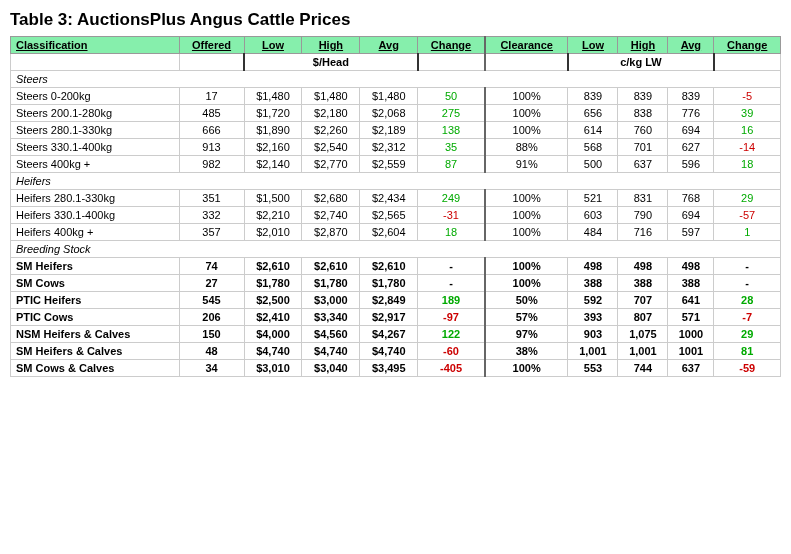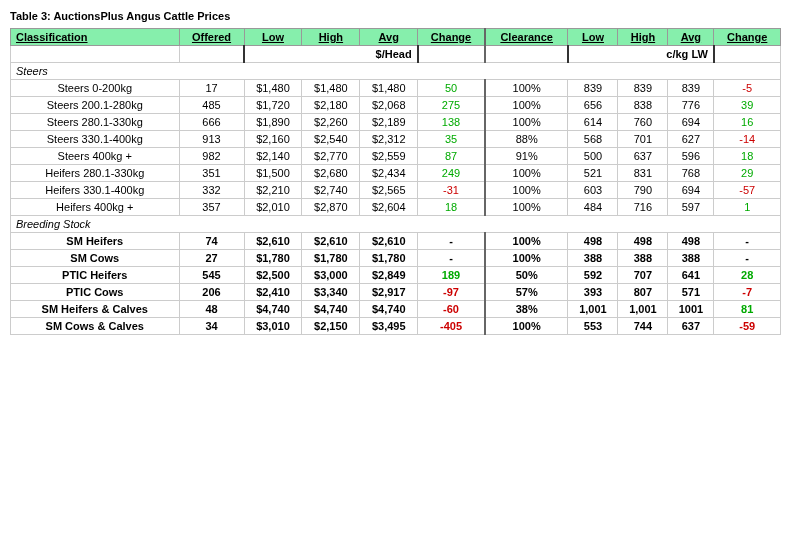--- a/index.html
+++ b/index.html
@@ -5,21 +5,21 @@
     * { box-sizing: border-box; margin: 0; padding: 0; }
     body {
       font-family: Arial, sans-serif;
       font-size: 11px;
       background: #fff;
       width: 791px;
       min-height: 554px;
       padding: 10px;
     }
     .table-caption {
-      font-size: 11px;
+      font-size: 17px;
       font-weight: bold;
       margin-bottom: 6px;
       color: #000;
     }
     table {
       border-collapse: collapse;
       width: 100%;
       border: 1px solid #999;
     }
     th, td {
@@ -28,34 +28,34 @@
       text-align: center;
       white-space: nowrap;
     }
     th {
       background: #86efac;
       font-weight: bold;
       text-decoration: underline;
       border-color: #999;
     }
     .col-classification {
-      text-align: center;
+      text-align: left;
       min-width: 130px;
     }
     .section-header td {
       font-style: italic;
       font-weight: normal;
       text-align: left;
       background: #fff;
       border-top: 1px solid #999;
       border-bottom: none;
     }
     .unit-header td {
       font-weight: bold;
-      text-align: right;
+      text-align: center;
       background: #fff;
     }
     .positive { color: #00aa00; }
     .negative { color: #cc0000; }
     .divider-col {
       border-left: 2px solid #666;
     }
     tr:nth-child(odd) td { background: #fff; }
     .bold-row td { font-weight: bold; }
     th.col-classification { text-align: left; }
@@ -152,20 +152,23 @@
         <td>$2,140</td>
         <td>$2,770</td>
         <td>$2,559</td>
         <td class="positive">87</td>
         <td class="divider-col">91%</td>
         <td>500</td>
         <td>637</td>
         <td>596</td>
         <td class="positive">18</td>
       </tr>
+      <tr class="section-header">
+        <td colspan="11">Heifers</td>
+      </tr>
       <tr class="data-row">
         <td class="col-classification">Heifers 280.1-330kg</td>
         <td>351</td>
         <td>$1,500</td>
         <td>$2,680</td>
         <td>$2,434</td>
         <td class="positive">249</td>
         <td class="divider-col">100%</td>
         <td>521</td>
         <td>831</td>
@@ -247,37 +250,50 @@
         <td>$3,340</td>
         <td>$2,917</td>
         <td class="negative">-97</td>
         <td class="divider-col">57%</td>
         <td>393</td>
         <td>807</td>
         <td>571</td>
         <td class="negative">-7</td>
       </tr>
       <tr class="data-row bold-row">
+        <td class="col-classification">NSM Heifers &amp; Calves</td>
+        <td>150</td>
+        <td>$4,000</td>
+        <td>$4,560</td>
+        <td>$4,267</td>
+        <td class="positive">122</td>
+        <td class="divider-col">97%</td>
+        <td>903</td>
+        <td>1,075</td>
+        <td>1000</td>
+        <td class="positive">29</td>
+      </tr>
+      <tr class="data-row bold-row">
         <td class="col-classification">SM Heifers &amp; Calves</td>
         <td>48</td>
         <td>$4,740</td>
         <td>$4,740</td>
         <td>$4,740</td>
         <td class="negative">-60</td>
         <td class="divider-col">38%</td>
         <td>1,001</td>
         <td>1,001</td>
         <td>1001</td>
         <td class="positive">81</td>
       </tr>
       <tr class="data-row bold-row">
         <td class="col-classification">SM Cows &amp; Calves</td>
         <td>34</td>
         <td>$3,010</td>
-        <td>$2,150</td>
+        <td>$3,040</td>
         <td>$3,495</td>
         <td class="negative">-405</td>
         <td class="divider-col">100%</td>
         <td>553</td>
         <td>744</td>
         <td>637</td>
         <td class="negative">-59</td>
       </tr>
     </tbody>
 </table>

